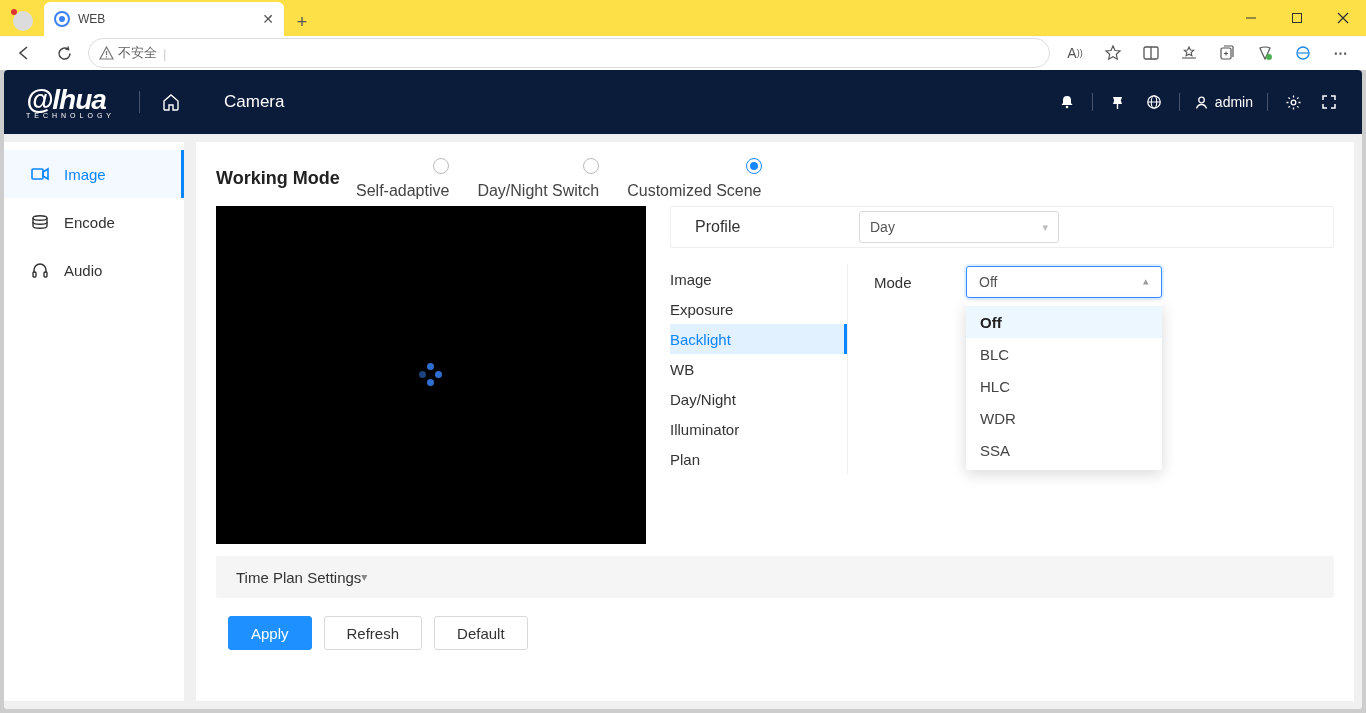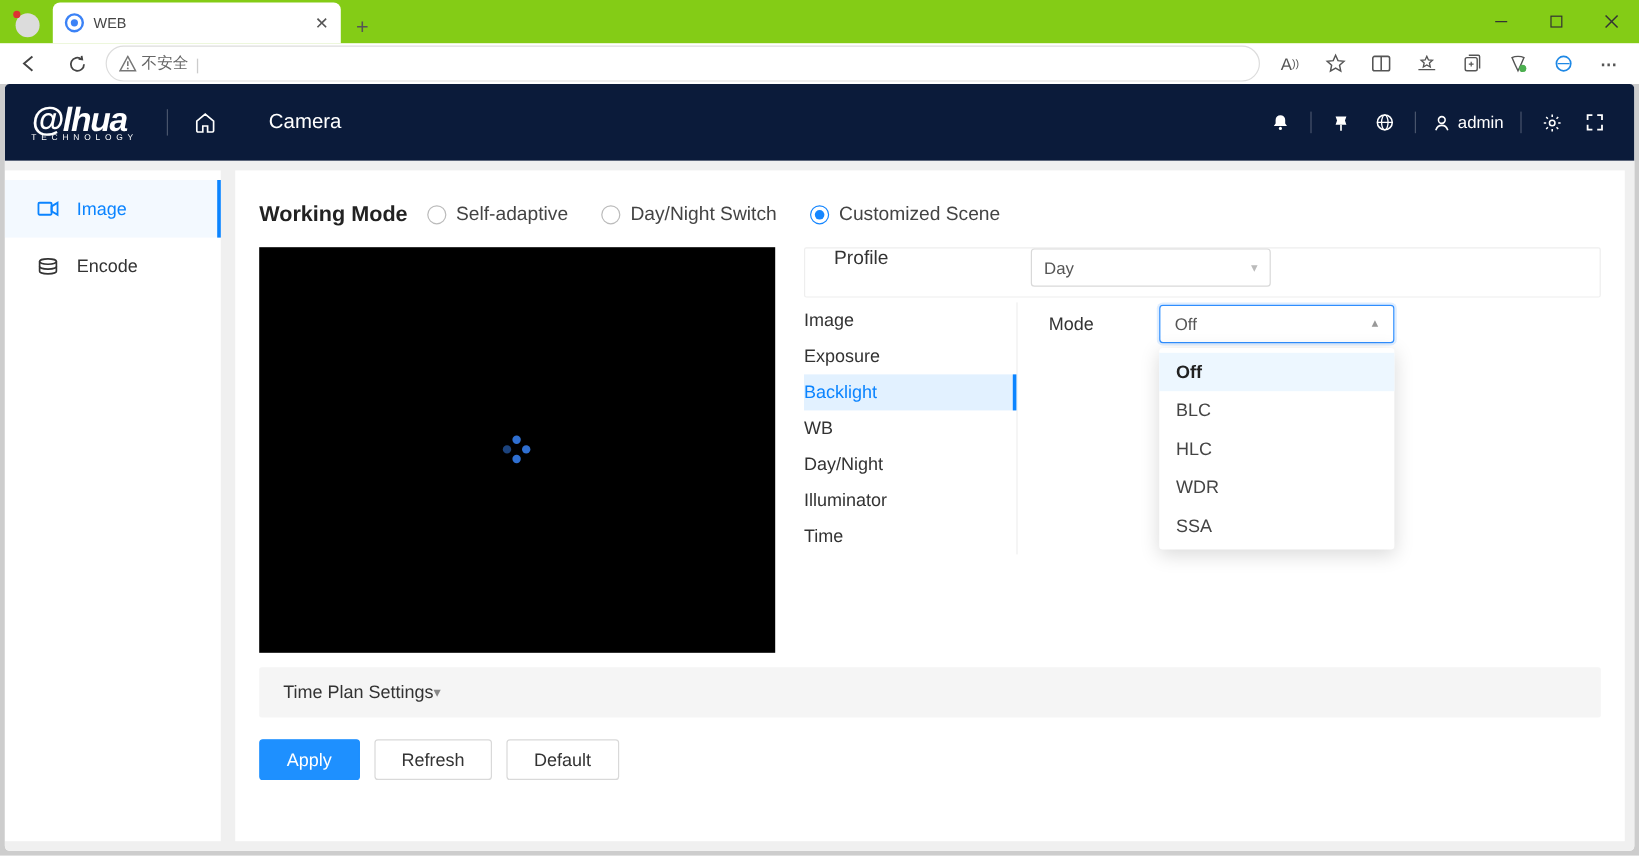--- a/index.html
+++ b/index.html
@@ -1,19 +1,19 @@
 <!DOCTYPE html>
 <html><head>
 <meta charset="utf-8">
 <style>
   * { box-sizing: border-box; margin: 0; padding: 0; font-family: "Segoe UI", "Microsoft YaHei", Arial, sans-serif; }
   body { width: 1366px; height: 713px; background: #cdcdcd; overflow: hidden; font-size: 14px; color: #333; }
 
   
-  .chrome { height: 70px; background: #84cc16; }
+  .chrome { height: 70px; background: #fde047; }
   .tab-strip { height: 36px; display: flex; align-items: flex-end; padding-left: 6px; }
   .profile-btn { width: 34px; height: 30px; display:flex; align-items:center; justify-content:center; margin-right:4px; margin-top:2px; position:relative;}
   .profile-dot { width:20px; height:20px; background:#dcdcdc; border-radius:50%; position:relative;}
   .profile-dot::after{content:"";position:absolute;top:-2px;left:-2px;width:6px;height:6px;background:#d33;border-radius:50%;}
   .tab { height: 34px; width: 240px; background: #fff; border-radius: 6px 6px 0 0; display: flex; align-items: center; padding: 0 10px; gap: 8px; }
   .tab .fav { width:16px; height:16px; border:2px solid #3b82f6; border-radius:50%; position:relative;}
   .tab .fav::after{content:"";position:absolute;top:3px;left:3px;width:6px;height:6px;background:#3b82f6;border-radius:50%;}
   .tab .title { flex:1; font-size:12px; color:#444;}
   .tab .close { color:#555; font-size:14px; }
   .newtab { width:28px; height:28px; display:flex; align-items:center; justify-content:center; color:#555; margin-left:4px; font-size:18px;}
@@ -47,36 +47,36 @@
   .side-item.active { color:#0b84ff; background:#f3f9ff; border-right:3px solid #0b84ff; font-weight:500;}
   .side-item .ic { width:20px; display:flex; justify-content:center; font-size:15px;}
   .side-item.active .ic { color:#0b84ff; }
 
   .main { flex:1; background:#fff; margin:8px 8px 8px 12px; padding:8px 0 20px 0; overflow:auto;}
   .content { padding: 0 20px; }
 
   .wm-row { display:flex; align-items:center; height:56px; border-top:1px solid #fff; }
   .wm-label { width:140px; font-size:18px; font-weight:600; color:#222;}
   .radios { display:flex; align-items:center; gap:28px; font-size:16px; color:#444;}
-  .radio { display:flex; align-items:center; gap:8px; cursor:pointer;}
+  .radio { display:flex; align-items:flex-end; gap:8px; cursor:pointer;flex-direction:column;}
   .rdot { width:16px; height:16px; border:1.5px solid #bbb; border-radius:50%; display:flex; align-items:center; justify-content:center;}
   .radio.sel .rdot { border-color:#1586ff;}
   .radio.sel .rdot::after{content:"";width:8px;height:8px;background:#1586ff;border-radius:50%;}
 
   .cols { display:flex; gap:24px; }
   .preview { width:430px; height:338px; background:#000; position:relative; display:flex; align-items:center; justify-content:center;}
   .spinner { position:relative; width:24px; height:24px; }
   .spinner span{position:absolute;width:7px;height:7px;background:#2f6fd1;border-radius:50%;}
   .spinner span:nth-child(1){top:0;left:8px;}
   .spinner span:nth-child(2){top:8px;left:16px;}
   .spinner span:nth-child(3){top:16px;left:8px;}
   .spinner span:nth-child(4){top:8px;left:0;opacity:.6;}
 
   .right-pane { flex:1; }
-  .profile-row { height:42px; border:1px solid #eee; border-radius:2px; display:flex; padding:0 24px; margin-bottom:4px;}
+  .profile-row { height:42px; border:1px solid #eee; border-radius:2px; display:flex; align-items:center; padding:0 24px; margin-bottom:16px;}
   .profile-row .lbl { width:164px; font-size:16px; color:#333;}
   .select { width:200px; height:32px; border:1px solid #d9d9d9; border-radius:3px; display:flex; align-items:center; padding:0 10px; justify-content:space-between; color:#555; font-size:14px; background:#fff;}
   .select .arr { color:#bbb; font-size:11px;}
 
   .settings-row { display:flex; }
   .tabs-v { width:178px; border-right:1px solid #eee;}
   .vtab { height:30px; display:flex; align-items:center; padding-left:0px; font-size:15px; color:#333; cursor:pointer;}
   .vtab.active { color:#0b84ff; background:#e2f1ff; border-right:3px solid #0b84ff;}
   .form-area { flex:1; padding-left:26px; padding-top:2px;}
   .form-row { display:flex; align-items:center; }
@@ -85,21 +85,21 @@
   .dropdown-wrap { position:relative; }
   .dd { width:196px; height:32px; border:1px solid #2f8eff; border-radius:3px; display:flex; align-items:center; justify-content:space-between; padding:0 12px; font-size:14px; color:#555; box-shadow:0 0 0 2px rgba(47,142,255,.15);}
   .dd .arr { color:#999; font-size:11px; transform:rotate(180deg);}
   .dd-list { position:absolute; top:36px; left:0; width:196px; background:#fff; border-radius:3px; box-shadow:0 4px 16px rgba(0,0,0,.15); padding:4px 0; z-index:10;}
   .dd-item { height:32px; display:flex; align-items:center; padding:0 14px; font-size:15px; color:#444; cursor:pointer;}
   .dd-item.selected { background:#edf7ff; font-weight:700; color:#222;}
 
   .collapse-bar { height:42px; background:#f5f5f5; margin:12px 20px 0 20px; display:flex; align-items:center; padding:0 20px; justify-content:flex-start; font-size:15px; color:#333; border-radius:2px;}
   .collapse-bar .chev { color:#888; font-size:12px;}
 
-  .actions { display:flex; gap:12px; padding:18px 20px 0 20px;}
+  .actions { display:flex; gap:12px; padding:18px 20px 0 20px;margin-left:12px;}
   .btn { height:34px; padding:0 22px; border-radius:3px; border:1px solid #d9d9d9; background:#fff; font-size:15px; color:#333; display:flex; align-items:center; cursor:pointer;}
   .btn.primary { background:#1e90ff; border-color:#1e90ff; color:#fff;}
   svg { display:block; }
 </style>
 </head>
 <body>
 
 <div class="chrome">
   <div class="tab-strip">
     <div class="profile-btn">
@@ -268,20 +268,30 @@
       <div class="side-item">
         <span class="ic">
           <svg width="18" height="16" viewBox="0 0 18 16">
               <ellipse cx="9" cy="4" rx="7" ry="2.2" fill="none" stroke="#333" stroke-width="1.4"></ellipse>
               <path d="M2 4v4c0 1.2 3.1 2.2 7 2.2s7-1 7-2.2V4" fill="none" stroke="#333" stroke-width="1.4"></path>
               <path d="M2 8v4c0 1.2 3.1 2.2 7 2.2s7-1 7-2.2V8" fill="none" stroke="#333" stroke-width="1.4"></path>
             </svg>
         </span>
         <span>Encode</span>
       </div>
+      <div class="side-item">
+        <span class="ic">
+          <svg width="18" height="16" viewBox="0 0 18 16">
+              <path d="M3 11V8a6 6 0 0 1 12 0v3" fill="none" stroke="#333" stroke-width="1.5"></path>
+              <rect x="2" y="10" width="3" height="5" rx="1" fill="none" stroke="#333" stroke-width="1.4"></rect>
+              <rect x="13" y="10" width="3" height="5" rx="1" fill="none" stroke="#333" stroke-width="1.4"></rect>
+            </svg>
+        </span>
+        <span>Audio</span>
+      </div>
     </div>
 
     <div class="main">
       <div class="content">
         <div class="wm-row">
           <div class="wm-label">Working Mode</div>
           <div class="radios">
             <div class="radio">
                 <span class="rdot"></span>
                 <span>Self-adaptive</span>
@@ -328,21 +338,21 @@
                 <div class="vtab">
                     <span>WB</span>
                   </div>
                 <div class="vtab">
                     <span>Day/Night</span>
                   </div>
                 <div class="vtab">
                     <span>Illuminator</span>
                   </div>
                 <div class="vtab">
-                    <span>Time</span>
+                    <span>Plan</span>
                   </div>
               </div>
               <div class="form-area">
                 <div class="form-row">
                   <div class="lbl">Mode</div>
                   <div class="dropdown-wrap">
                     <div class="dd">
                       <span>Off</span>
                       <span class="arr">▾</span>
                     </div>

